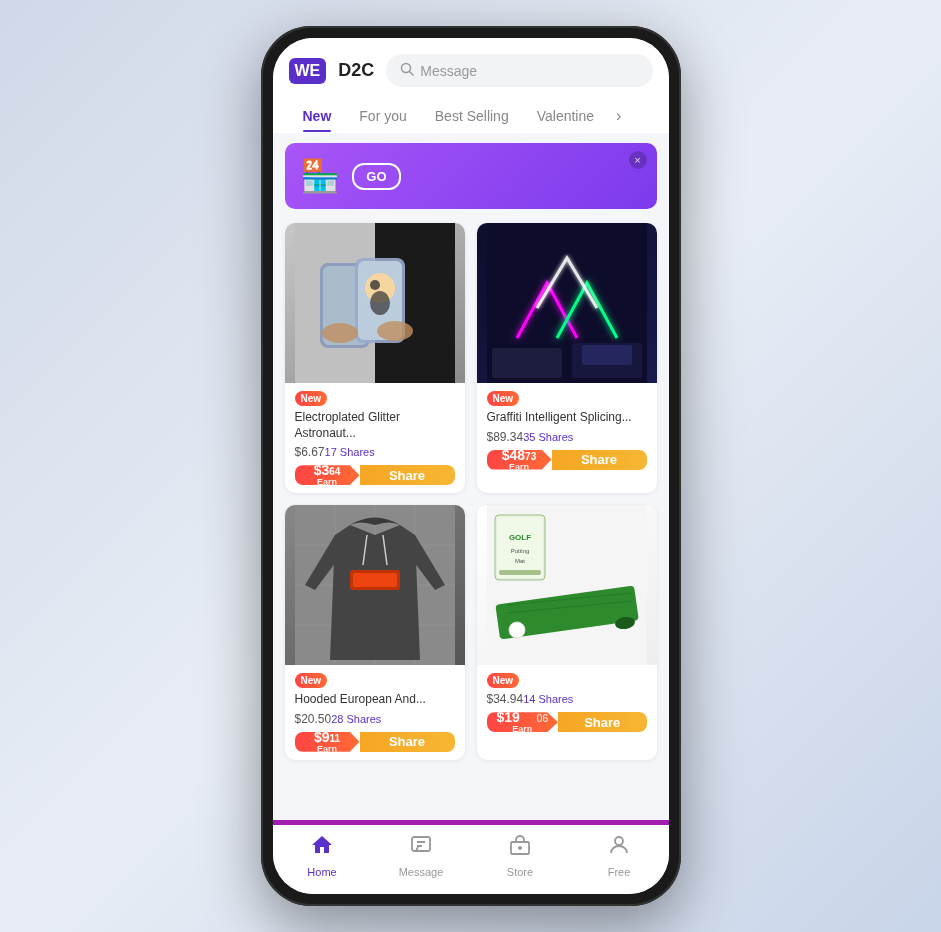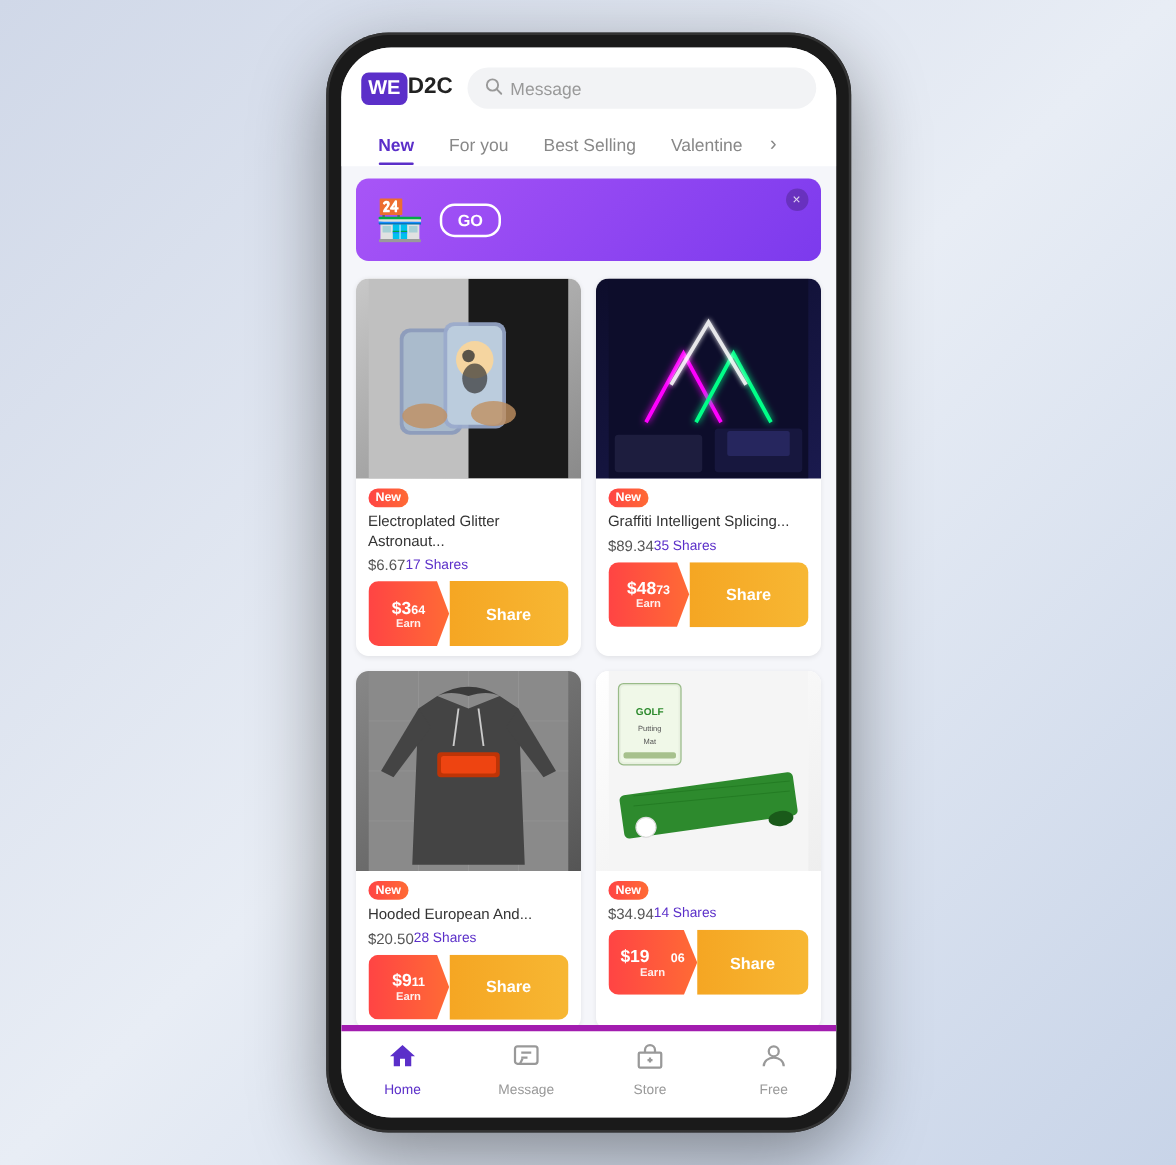--- a/index.html
+++ b/index.html
@@ -37,22 +37,22 @@
       flex-shrink: 0;
     }
     .header-top {
       display: flex;
       align-items: center;
       gap: 12px;
       margin-bottom: 12px;
     }
     .logo {
       display: flex;
-      align-items: flex-start;
-      gap: 0;
+      align-items: center;
+      gap: 12px;
     }
     .logo-we {
       background: #5b2fc9;
       color: #fff;
       font-weight: 900;
       font-size: 16px;
       padding: 4px 6px;
       border-radius: 6px;
     }
     .logo-d2c {
@@ -247,21 +247,21 @@
     }
     .shares-count {
       font-size: 11px;
       color: #5b2fc9;
     }
     .earn-share-row {
       display: flex;
       align-items: stretch;
       border-radius: 8px;
       overflow: hidden;
-      height: 52px;
+      height: 20px;
     }
     .earn-btn {
       background: linear-gradient(90deg, #ff4444, #ff6b35);
       color: #fff;
       font-size: 13px;
       font-weight: 700;
       padding: 0 10px;
       display: flex;
       flex-direction: column;
       align-items: center;
@@ -556,21 +556,21 @@
               <span class="new-badge">New</span>
             </div>
             <div class="price-shares-row">
               <span class="original-price">$34.94</span>
               <span class="shares-count">14 Shares</span>
             </div>
             <div class="earn-share-row">
               <div class="earn-btn">
                 <div class="earn-price-row">
                   <span class="earn-price-main">$19</span>
-                    <span style="font-size:10px;font-weight:700;padding-left:17px;">06</span>
+                    <span style="font-size:10px;font-weight:400;padding-left:17px;">06</span>
                 </div>
                 <span class="earn-label">Earn</span>
               </div>
               <div class="share-btn">Share</div>
             </div>
           </div>
         </div>
 
       </div>
     </div>

